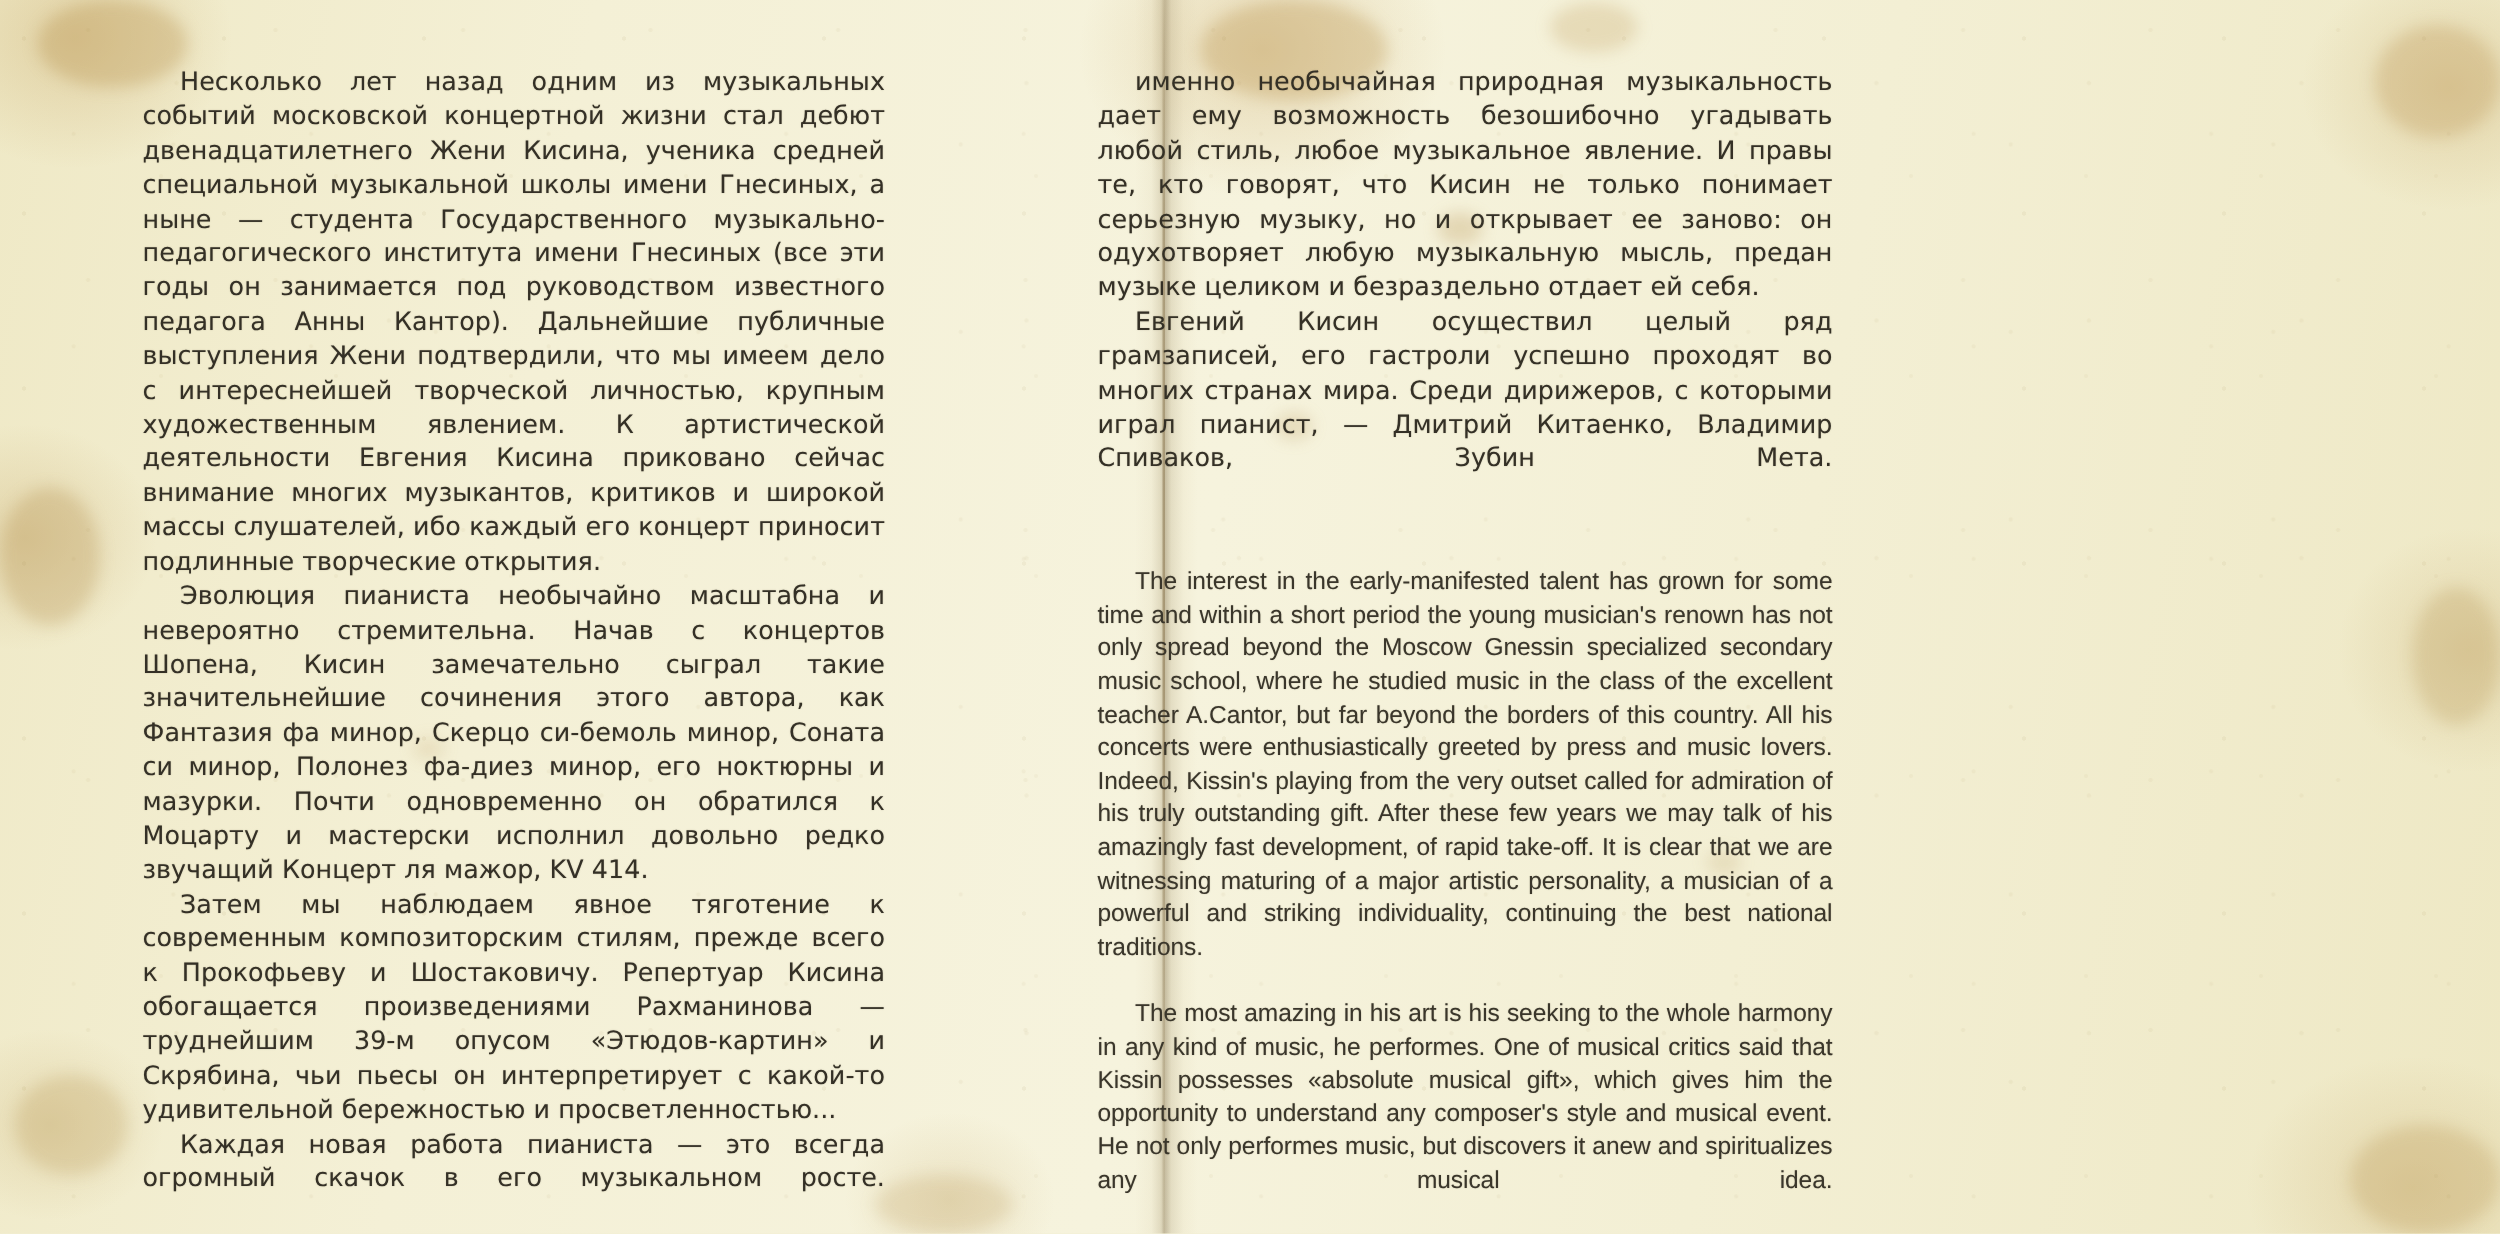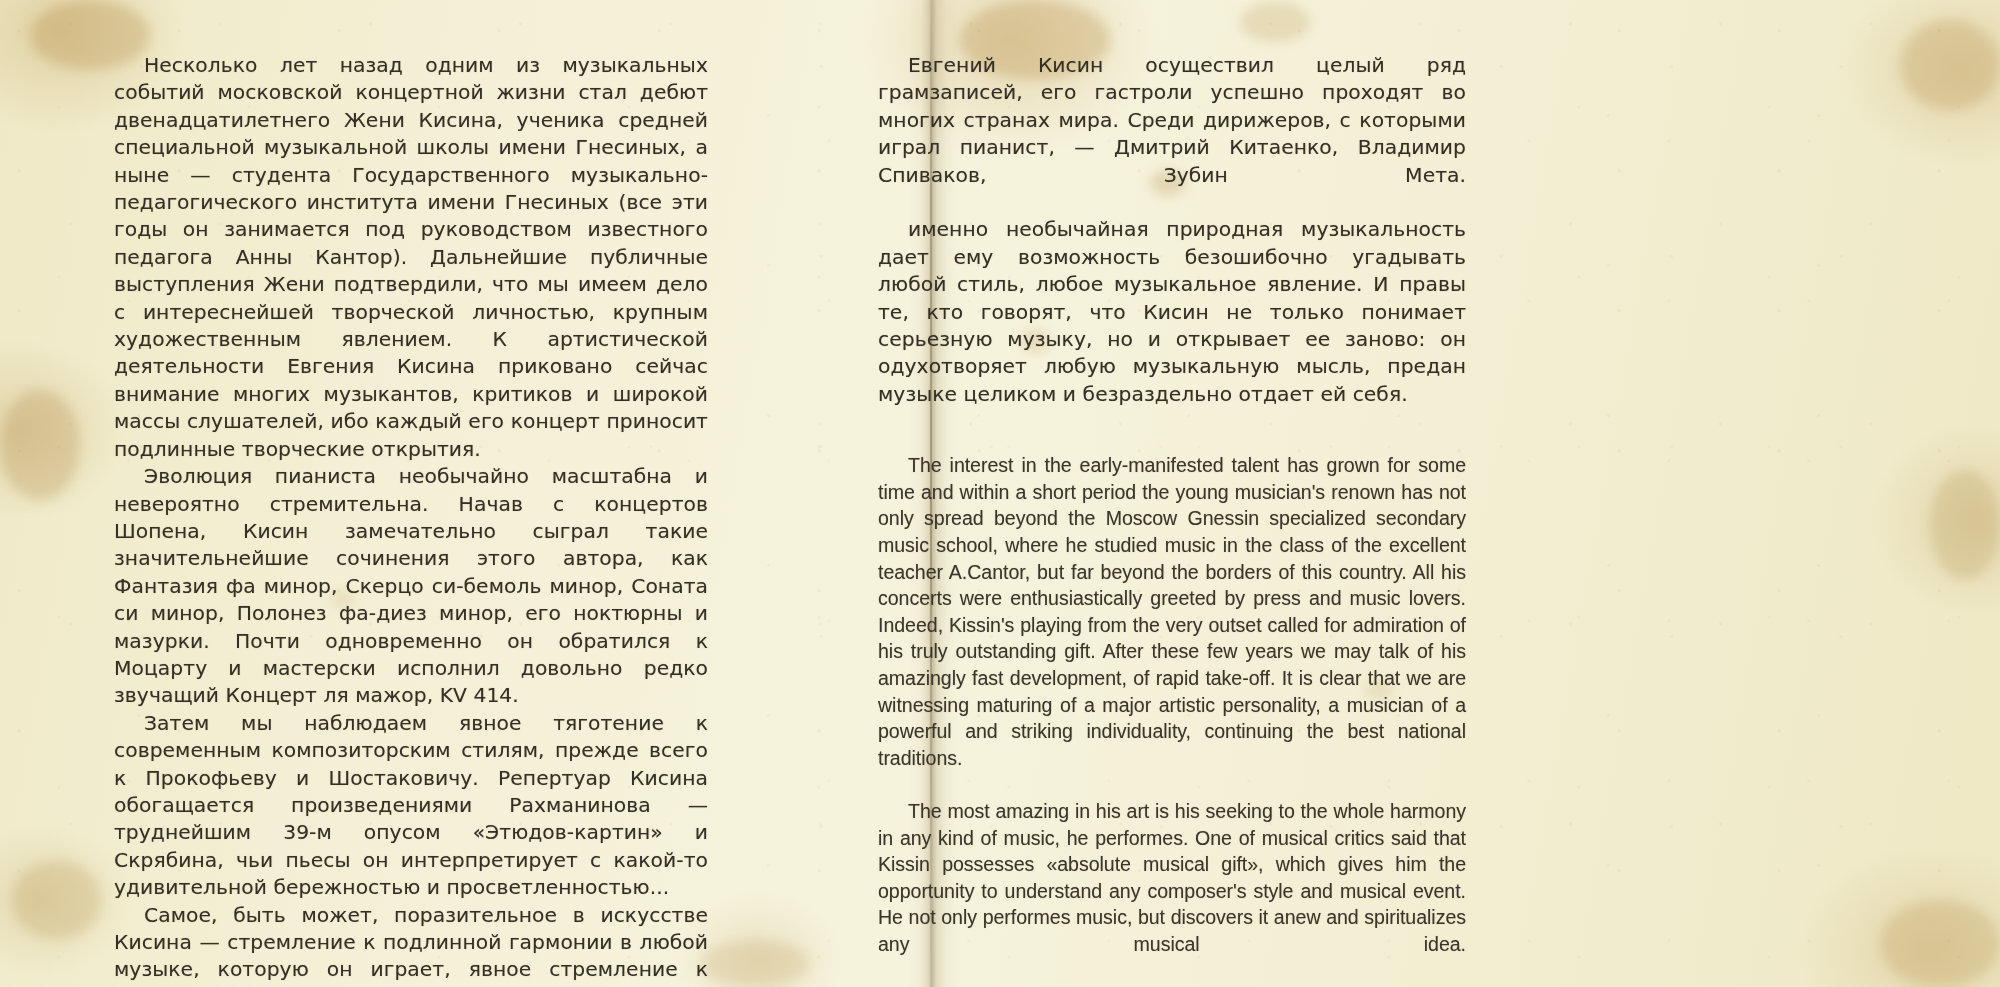--- a/index.html
+++ b/index.html
@@ -110,26 +110,27 @@
 
   <div id="grain"></div>
 
   <div id="gutter"></div>
   <div id="gutterline"></div>
 
   <div class="col" id="col-left">
     <p class="ru">Несколько лет назад одним из музыкальных событий московской концертной жизни стал дебют двенадцатилетнего Жени Кисина, ученика средней специальной музыкальной школы имени Гнесиных, а ныне — студента Государственного музыкально-педагогического института имени Гнесиных (все эти годы он занимается под руководством известного педагога Анны Кантор). Дальнейшие публичные выступления Жени подтвердили, что мы имеем дело с интереснейшей творческой личностью, крупным художественным явлением. К артистической деятельности Евгения Кисина приковано сейчас внимание многих музыкантов, критиков и широкой массы слушателей, ибо каждый его концерт приносит подлинные творческие открытия.</p>
     <p class="ru">Эволюция пианиста необычайно масштабна и невероятно стремительна. Начав с концертов Шопена, Кисин замечательно сыграл такие значительнейшие сочинения этого автора, как Фантазия фа минор, Скерцо си-бемоль минор, Соната си минор, Полонез фа-диез минор, его ноктюрны и мазурки. Почти одновременно он обратился к Моцарту и мастерски исполнил довольно редко звучащий Концерт ля мажор, KV 414.</p>
     <p class="ru">Затем мы наблюдаем явное тяготение к современным композиторским стилям, прежде всего к Прокофьеву и Шостаковичу. Репертуар Кисина обогащается произведениями Рахманинова — труднейшим 39-м опусом «Этюдов-картин» и Скрябина, чьи пьесы он интерпретирует с какой-то удивительной бережностью и просветленностью...</p>
+    <p class="ru last">Каждая новая работа пианиста — это всегда огромный скачок в его музыкальном росте.</p>
     <p class="ru">Самое, быть может, поразительное в искусстве Кисина — стремление к подлинной гармонии в любой музыке, которую он играет, явное стремление к классическому совершенству. Как справедливо заметил один из критиков, если есть понятие «абсолютный слух», то в применении к игре Кисина хочется говорить о понятии «абсолютная музыкальность». Действительно,</p>
   </div>
 
   <div class="col" id="col-right">
+    <p class="ru">именно необычайная природная музыкальность дает ему возможность безошибочно угадывать любой стиль, любое музыкальное явление. И правы те, кто говорят, что Кисин не только понимает серьезную музыку, но и открывает ее заново: он одухотворяет любую музыкальную мысль, предан музыке целиком и безраздельно отдает ей себя.</p>
     <p class="ru last">Евгений Кисин осуществил целый ряд грамзаписей, его гастроли успешно проходят во многих странах мира. Среди дирижеров, с которыми играл пианист, — Дмитрий Китаенко, Владимир Спиваков, Зубин Мета.</p>
-    <p class="ru">именно необычайная природная музыкальность дает ему возможность безошибочно угадывать любой стиль, любое музыкальное явление. И правы те, кто говорят, что Кисин не только понимает серьезную музыку, но и открывает ее заново: он одухотворяет любую музыкальную мысль, предан музыке целиком и безраздельно отдает ей себя.</p>
 
     <div id="en-block">
       <p class="en last">The interest in the early-manifested talent has grown for some time and within a short period the young musician's renown has not only spread beyond the Moscow Gnessin specialized secondary music school, where he studied music in the class of the excellent teacher A.Cantor, but far beyond the borders of this country. All his concerts were enthusiastically greeted by press and music lovers. Indeed, Kissin's playing from the very outset called for admiration of his truly outstanding gift. After these few years we may talk of his amazingly fast development, of rapid take-off. It is clear that we are witnessing maturing of a major artistic personality, a musician of a powerful and striking individuality, continuing the best national traditions.</p>
       <p class="en last">The most amazing in his art is his seeking to the whole harmony in any kind of music, he performes. One of musical critics said that Kissin possesses «absolute musical gift», which gives him the opportunity to understand any composer's style and musical event. He not only performes music, but discovers it anew and spiritualizes any musical idea.</p>
     </div>
   </div>
 
 </div>
 
 </body></html>

